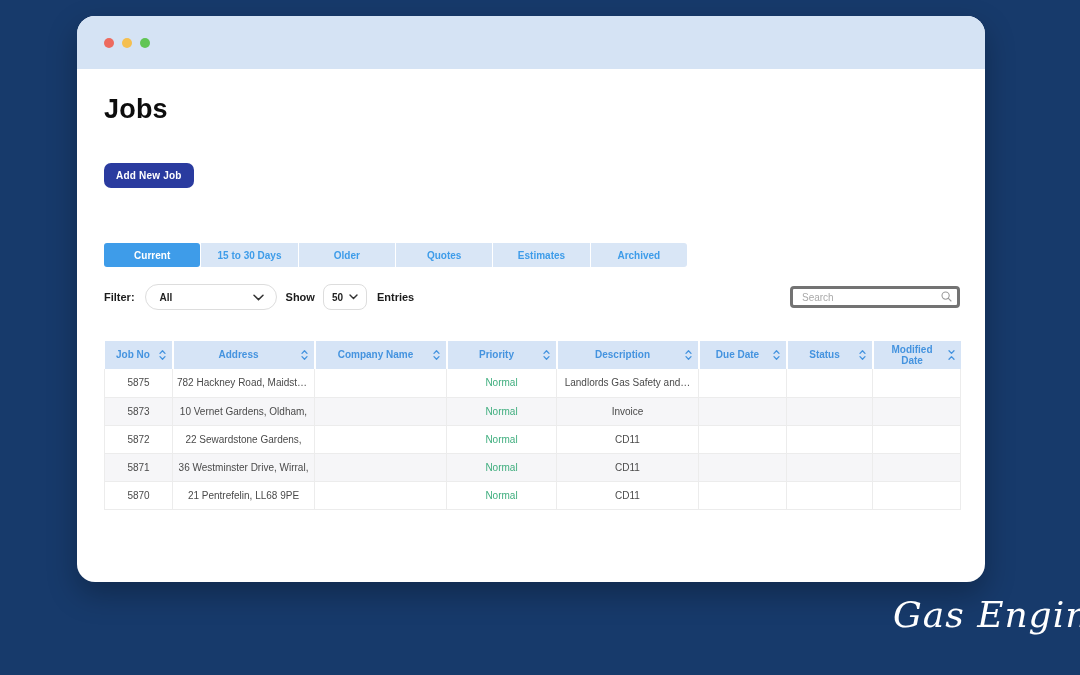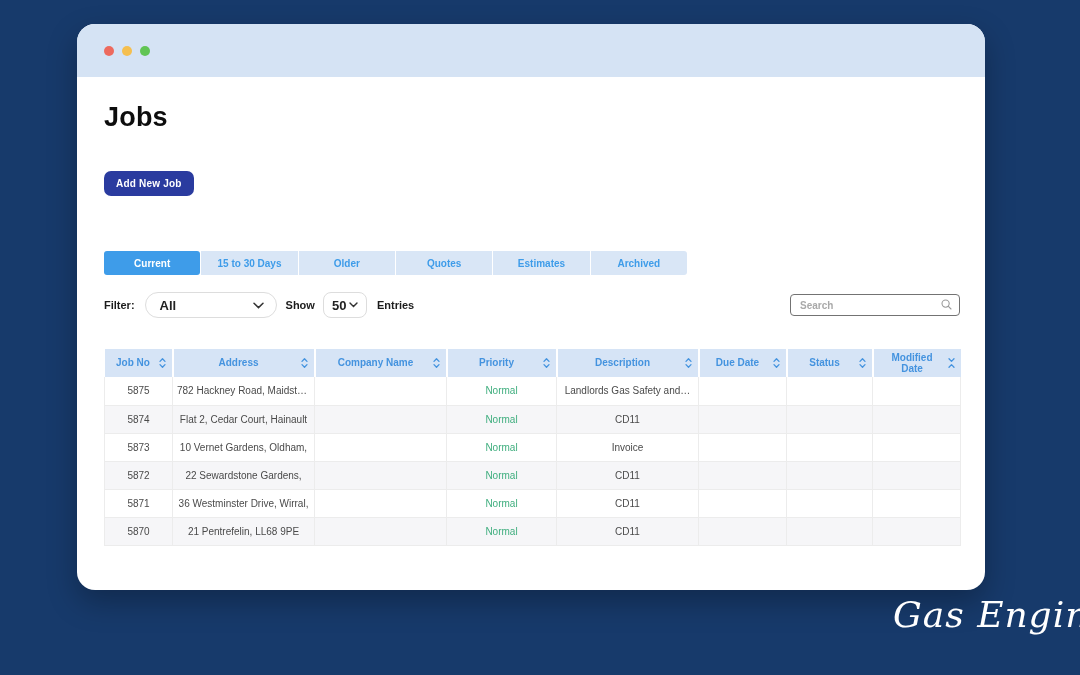--- a/index.html
+++ b/index.html
@@ -3,21 +3,21 @@
 <meta charset="utf-8">
 <style>
   :root{
     --bg:#173A6B; --titlebar:#D5E3F4; --accent:#3E9CE9; --tab-bg:#D9E6F6;
     --header-bg:#D6E4F6; --header-text:#4493DF; --btn:#2A3B9F; --green:#3FAE7E;
   }
   *{margin:0;padding:0;box-sizing:border-box;}
   html,body{width:1080px;height:675px;overflow:hidden;}
   body{background:var(--bg);font-family:"Liberation Sans","DejaVu Sans",sans-serif;position:relative;}
 
-  .card{position:absolute;left:77px;top:24px;width:908px;height:566px;background:#fff;
+  .card{position:absolute;left:77px;top:16px;width:908px;height:566px;background:#fff;
         border-radius:18px;overflow:hidden;box-shadow:0 12px 30px rgba(0,0,0,.28);}
   .titlebar{height:53px;background:var(--titlebar);display:flex;align-items:center;padding-left:27px;gap:8px;}
   .dot{width:10px;height:10px;border-radius:50%;display:inline-block;}
 
   .content{padding:0 25px 0 27px;}
   h1.page-title{margin-top:25px;font-size:27px;font-weight:800;color:#0d0d0d;letter-spacing:.2px;}
 
   .add-btn{margin-top:38px;display:inline-block;background:var(--btn);color:#fff;border:none;
            font-size:10px;font-weight:700;padding:7px 12px;border-radius:7px;cursor:pointer;
            font-family:inherit;letter-spacing:.2px;text-align:right;}
@@ -28,28 +28,28 @@
   .tab:first-child{border-radius:3px 0 0 3px;}
   .tab:last-child{border-radius:0 3px 3px 0;}
   .tab.active{background:var(--accent);color:#fff;border-radius:3px;}
 
   .filter-row{margin-top:17px;display:flex;align-items:center;}
   .flabel{font-size:11px;font-weight:700;color:#1c1c1c;}
   .pseudo-select{height:26px;border:1px solid #ddd;border-radius:13px;background:#fff;display:flex;
                  align-items:center;justify-content:space-between;padding:0 12px 0 14px;cursor:pointer;}
   .sel-all{width:132px;margin-left:10px;}
   .sel-show{width:44px;margin-left:8px;border-radius:8px;padding:0 8px;}
-  .pseudo-select .val{font-size:13px;font-weight:700;color:#222;}
+  .pseudo-select .val{font-size:10px;font-weight:700;color:#222;}
   .chev{flex:none;}
   .show-label{margin-left:9px;}
   .entries-label{margin-left:10px;}
 
   .search-wrap{margin-left:auto;position:relative;width:170px;height:22px;}
-  .search-wrap input{width:100%;height:100%;border:1px solid #737373;border-radius:4px;
-                     font-size:10px;color:#555;padding:0 24px 0 9px;outline:none;font-family:inherit;background:#fff;font-weight:bold;}
+  .search-wrap input{width:100%;height:100%;border:3px solid #737373;border-radius:4px;
+                     font-size:10px;color:#555;padding:0 24px 0 9px;outline:none;font-family:inherit;background:#fff;}
   .search-wrap input::placeholder{color:#a9a9a9;}
   .search-icon{position:absolute;right:8px;top:5px;}
 
   table.jobs{margin-top:31px;border-collapse:collapse;table-layout:fixed;width:856px;}
   col.c0{width:68px;}col.c1{width:142px;}col.c2{width:132px;}col.c3{width:110px;}
   col.c4{width:142px;}col.c5{width:88px;}col.c6{width:86px;}col.c7{width:88px;}
   thead th{background:var(--header-bg);color:var(--header-text);font-size:10px;font-weight:600;
            height:28px;position:relative;text-align:center;border-right:2px solid #fff;
            padding:0 16px 0 6px;line-height:1.15;cursor:pointer;}
   thead th:last-child{border-right:none;}
@@ -182,30 +182,20 @@
             <td>5875</td>
             <td>782 Hackney Road, Maidstone</td>
             <td></td>
             <td class="priority">Normal</td>
             <td>Landlords Gas Safety and…</td>
             <td></td>
             <td></td>
             <td></td>
           </tr>
           <tr>
-            <td>5874</td>
-            <td>Flat 2, Cedar Court, Hainault</td>
-            <td></td>
-            <td class="priority">Normal</td>
-            <td>CD11</td>
-            <td></td>
-            <td></td>
-            <td></td>
-          </tr>
-          <tr>
             <td>5873</td>
             <td>10 Vernet Gardens, Oldham,</td>
             <td></td>
             <td class="priority">Normal</td>
             <td>Invoice</td>
             <td></td>
             <td></td>
             <td></td>
           </tr>
           <tr>

